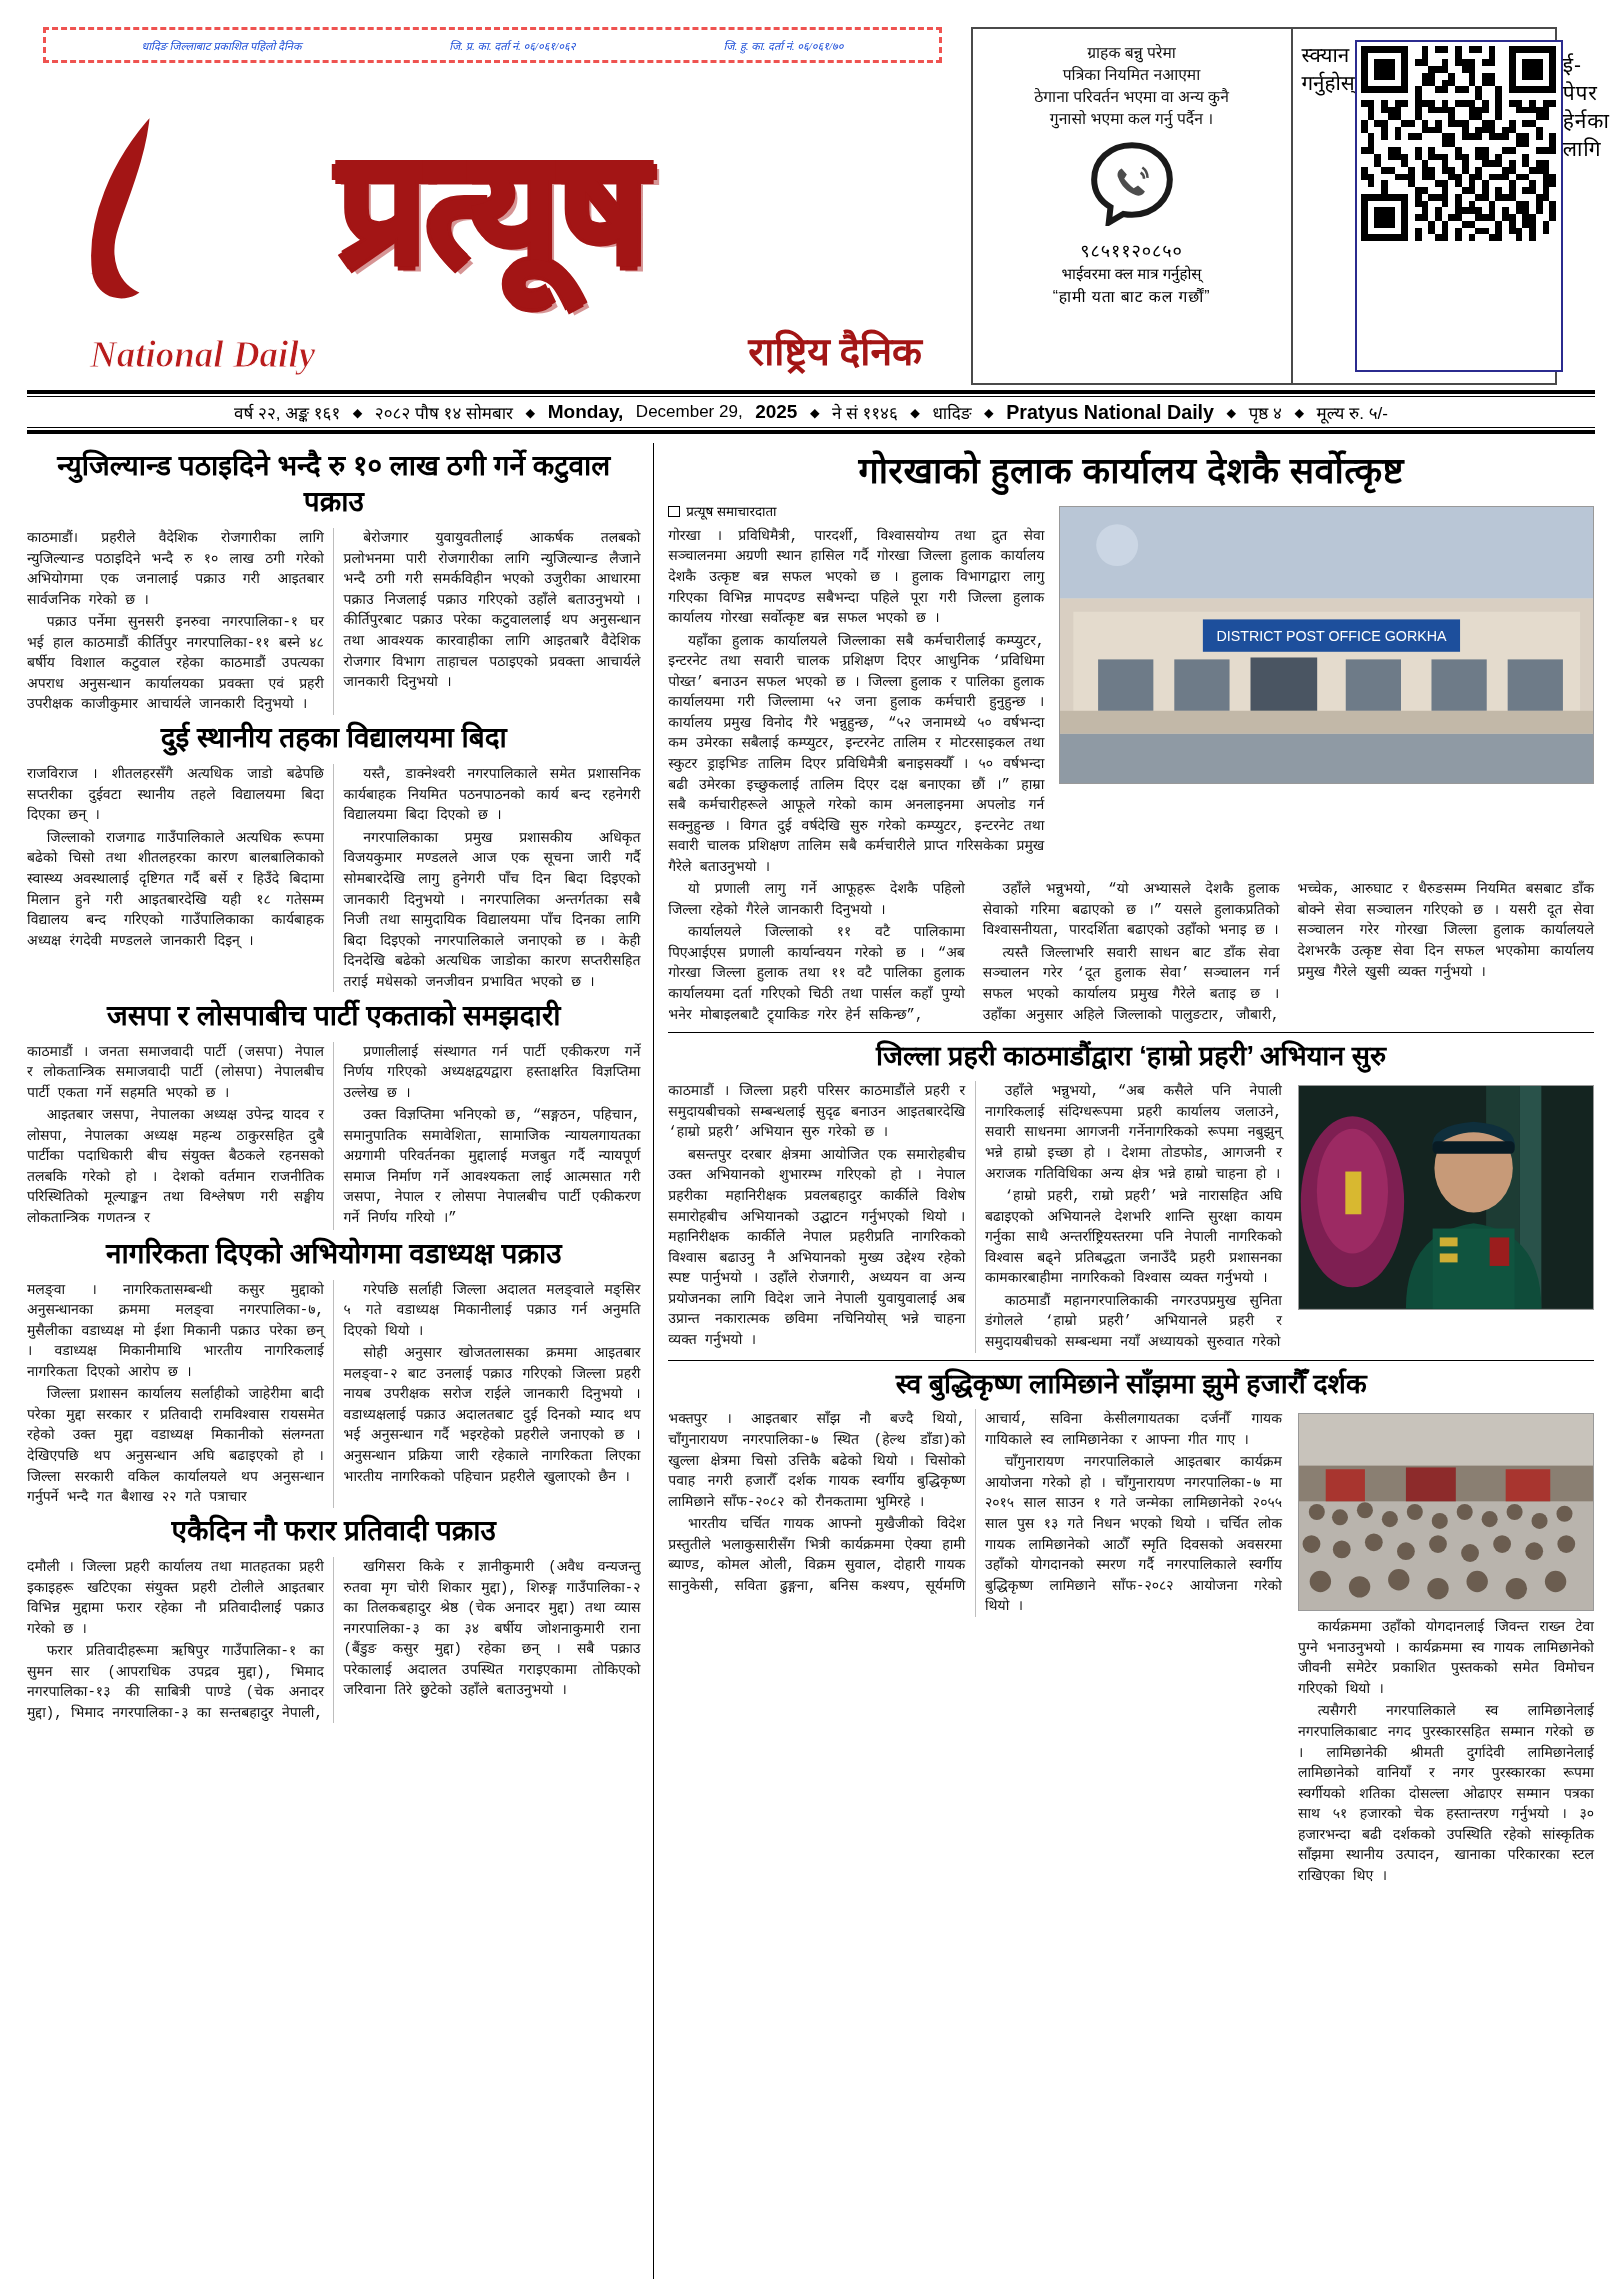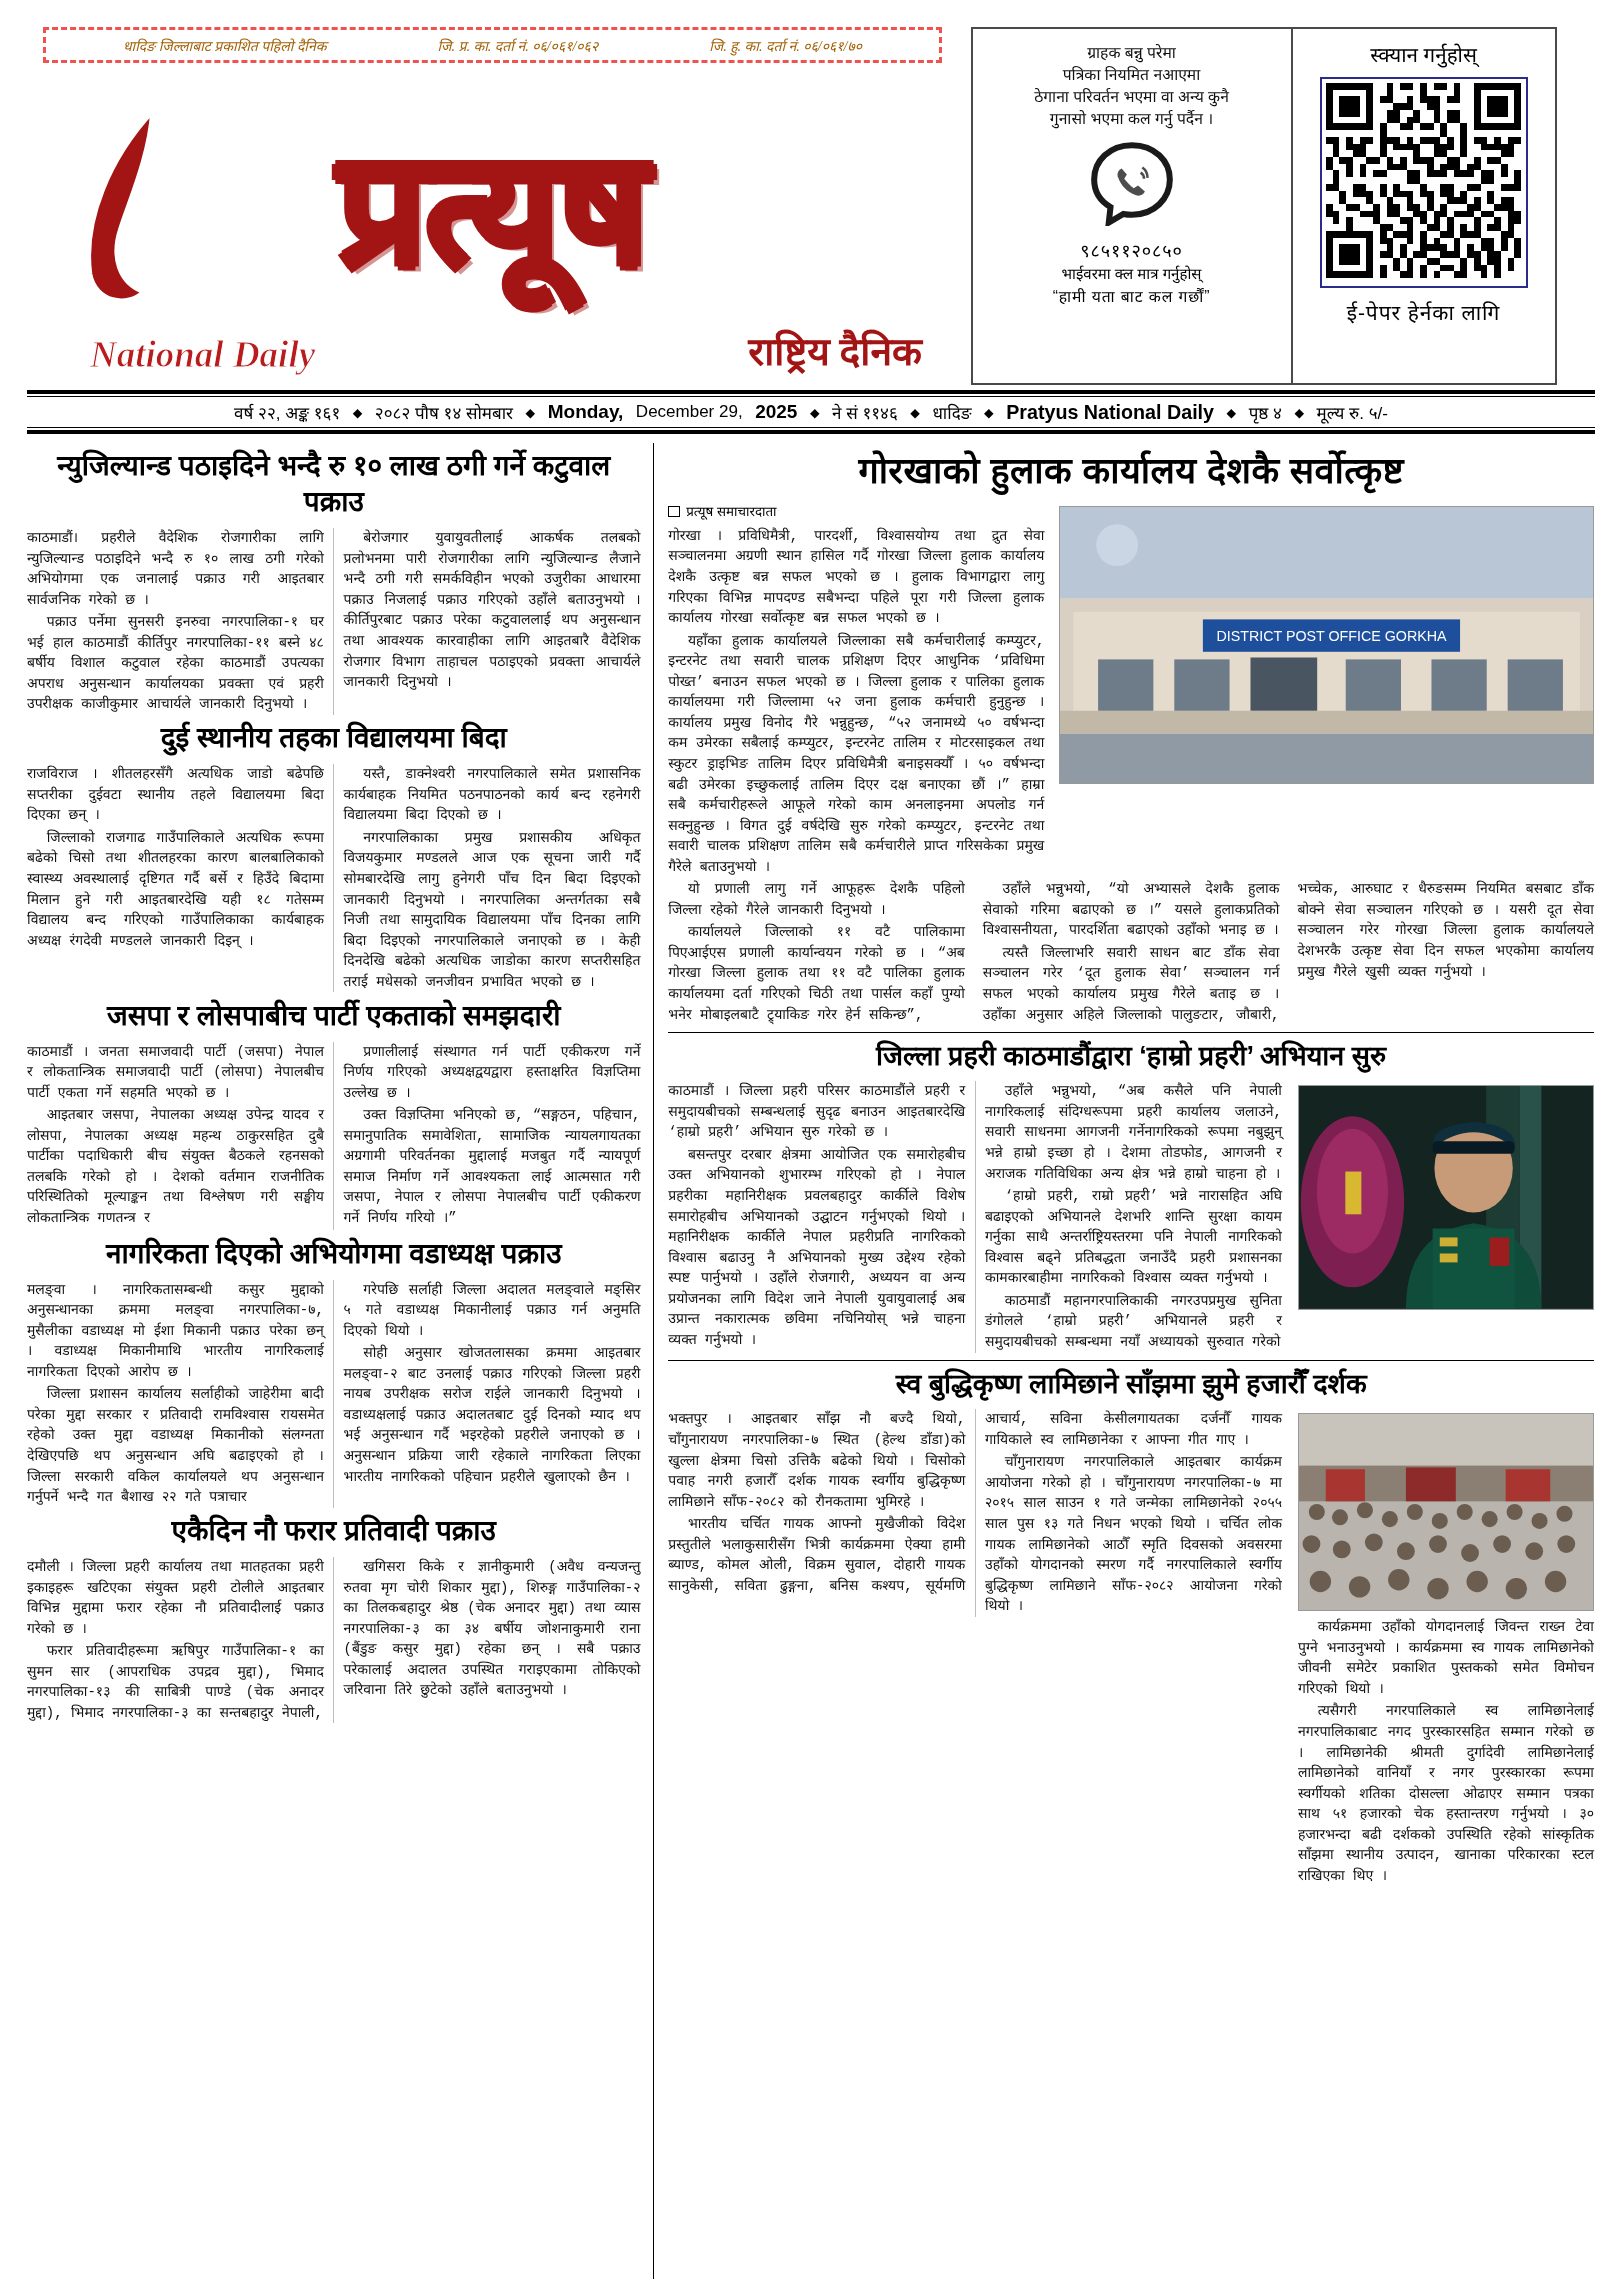--- a/index.html
+++ b/index.html
@@ -38,22 +38,22 @@
   .reg-strip {
     border: 3.6px dashed #ef5350;
     height: 36px;
     display: flex;
     align-items: center;
     justify-content: space-around;
     padding: 0 21.5px;
     margin: 0 16px 0 16px;
   }
   .reg-strip span {
-    color: #a16207;
-    font-size: 14px;
+    color: #1d4ed8;
+    font-size: 11px;
     font-style: italic;
     font-family: "Liberation Serif", serif;
     white-space: nowrap;
   }
 
   .masthead {
     flex: 1;
     position: relative;
     display: flex;
     align-items: center;
@@ -127,22 +127,21 @@
   .promo-sub { font-size: 15px; margin-top: 1.8px; }
   .promo-quote { font-size: 15.7px; margin-top: 1.8px; letter-spacing: 0.9px; }
 
   .qr-col {
     width: 264px;
     border: 2.7px solid #4a4a4a;
     border-left: none;
     margin-left: 0;
     padding: 10.7px 9px;
     display: flex;
-    flex-direction: column;
-    align-items: center;
+    flex-direction: row;
     font-family: "Liberation Sans", sans-serif;
   }
   .qr-title { font-size: 20.6px; margin-bottom: 9px; }
   .qr-box { border: 2.7px solid #2b2b8f; padding: 4.5px; background: #fff; }
   .qr-caption { font-size: 21px; margin-top: 10.7px; letter-spacing: 0.9px; }
 
   
   .datebar-outer {
     margin: 5.4px 27px 0 27px;
     border-top: 4.5px solid #000;

